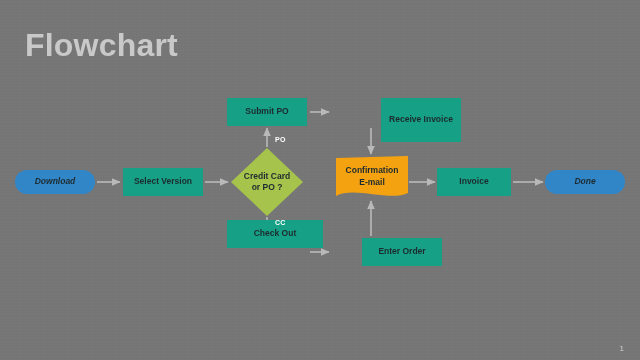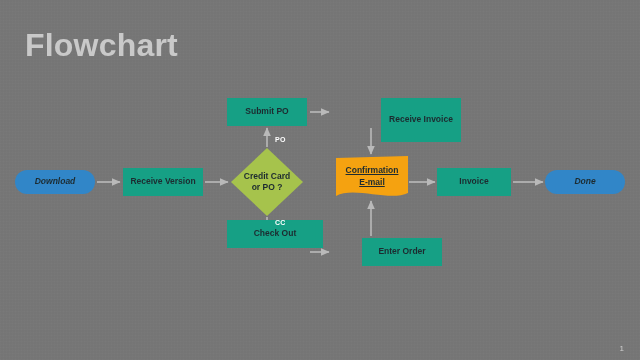--- a/index.html
+++ b/index.html
@@ -33,21 +33,21 @@
     display:flex;align-items:center;justify-content:center;
     text-align:center;
     color:#1d2b30;
     font-size:8.5px;font-weight:bold;
     line-height:1.35;
     box-sizing:border-box;
   }
   .node.process{ background:#16a085; }
   .node.terminator{ background:#3186c8; border-radius:999px;font-style:italic; }
   .node.decision{ background:transparent; }
-  .node.document{ background:transparent;text-decoration:underline; }
+  .node.document{ background:transparent; }
   .shape-svg{position:absolute;inset:0;width:100%;height:100%;}
   .node .label{position:relative;z-index:2;padding:0 4px;white-space:pre-line;}
   .edge-label{
     position:absolute;
     font-size:7px;font-weight:bold;color:#ffffff;
     letter-spacing:.3px;
   }
   #edges{position:absolute;inset:0;width:640px;height:360px;pointer-events:none;}
 </style>
 </head>
@@ -77,21 +77,21 @@
     </g>
   </svg>
 
   <div id="canvas">
 
     <div class="node terminator" style="left:15px;top:170px;width:80px;height:24px;">
       <span class="label">Download</span>
     </div>
 
     <div class="node process" style="left:123px;top:168px;width:80px;height:28px;">
-      <span class="label">Receive Version</span>
+      <span class="label">Select Version</span>
     </div>
 
     <div class="node decision" style="left:231px;top:148px;width:72px;height:68px;">
       <svg class="shape-svg" viewBox="0 0 72 68" preserveAspectRatio="none">
         <polygon points="36,0 72,34 36,68 0,34" fill="#a6c34c"></polygon>
       </svg>
       <span class="label">Credit Card
 or PO ?</span>
     </div>
 

